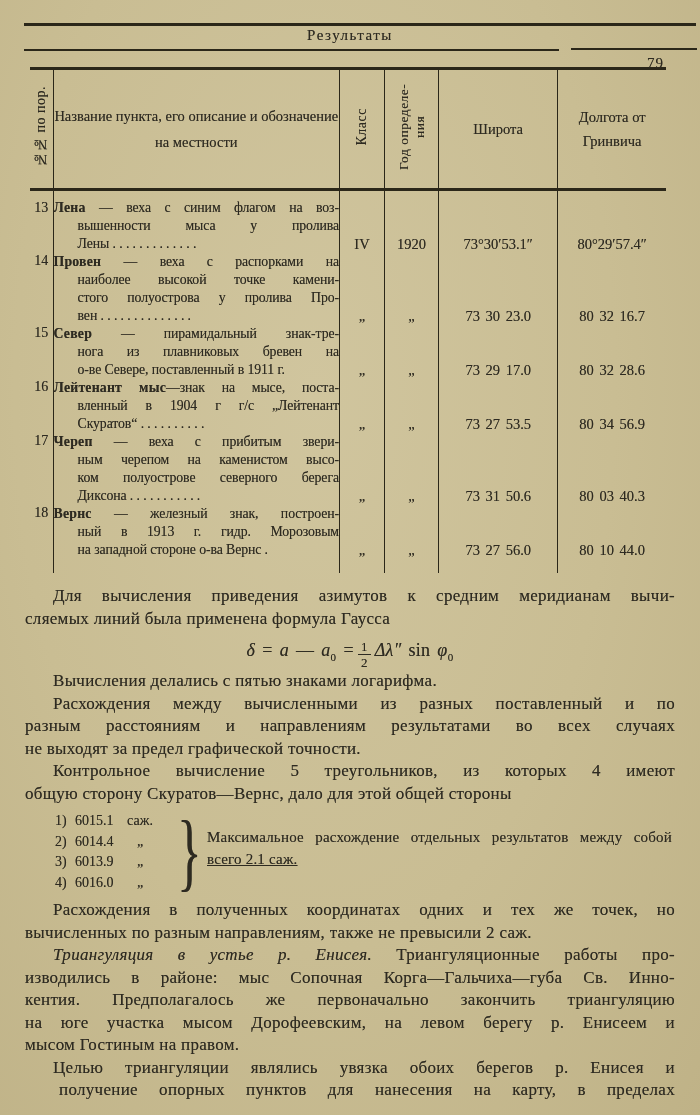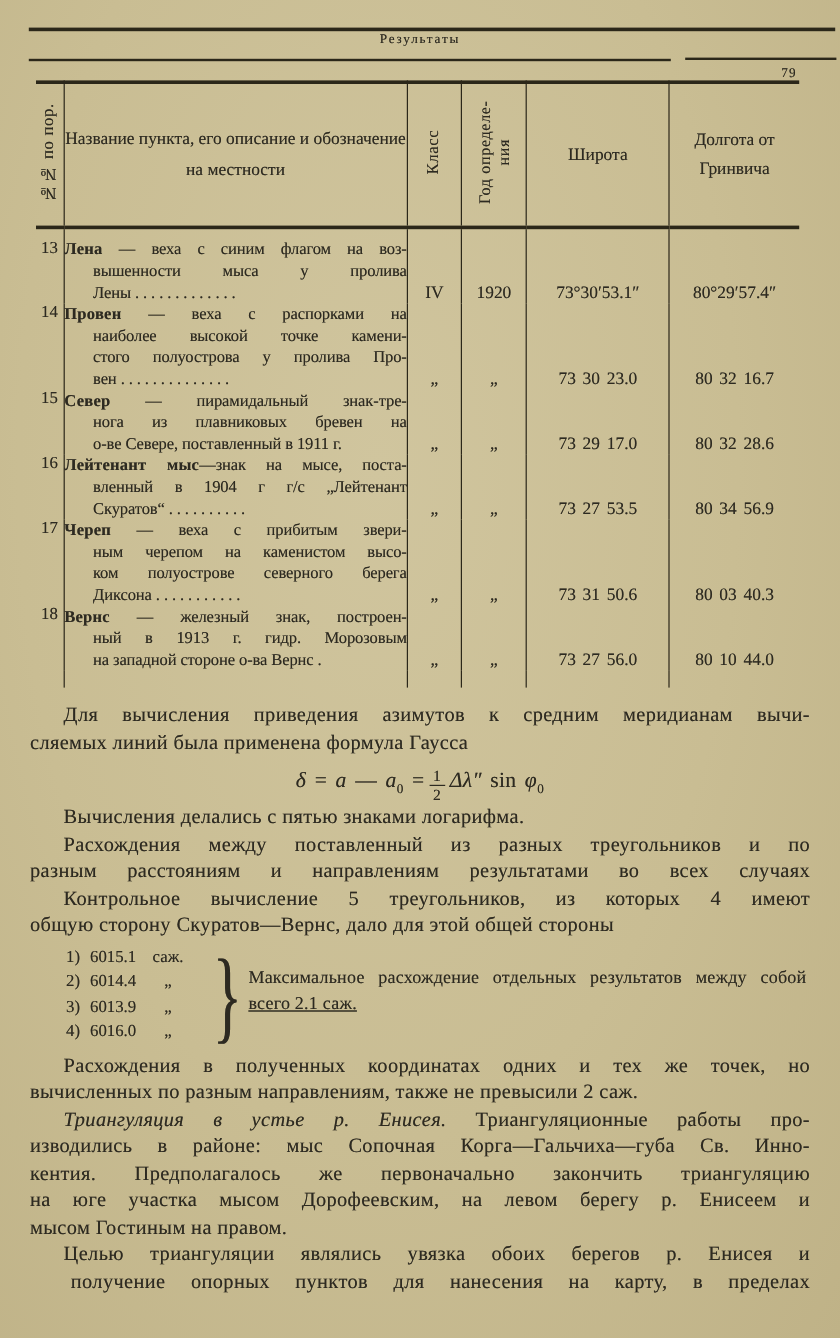--- a/index.html
+++ b/index.html
@@ -7,21 +7,21 @@
     position: relative;
     width: 700px; height: 1115px;
     background: radial-gradient(ellipse at 45% 35%, #d0c59e 0%, #c9bd93 55%, #bfb287 100%);
     color: #2d2a21;
     font-family: "Liberation Serif", "DejaVu Serif", serif;
     overflow: hidden;
     text-shadow: 0 0 .5px rgba(45,42,33,.55);
   }
   
   .rh-rule-top { height:3px; background:#2b2719; margin:23px 4px 0 24px; }
-  .rh-row { position:relative; height:21px; margin-top:1px; font-size:11px; }
+  .rh-row { position:relative; height:21px; margin-top:1px; font-size:15px; }
   .rh-title { display:block; text-align:center; letter-spacing:1.5px; }
   .rh-num { position:absolute; right:36px; top:0; letter-spacing:1px;margin-top:28px; }
   .rh-rule-bot { display:flex; margin:1px 3px 0 24px; }
   .rh-rule-bot .seg1 { width:535px; height:2px; background:#2b2719; }
   .rh-rule-bot .gap { width:12px; }
   .rh-rule-bot .seg2 { flex:1; height:2px; background:#2b2719; margin-top:-1px; }
   
   table.pts { border-collapse:collapse; table-layout:fixed; width:636px; margin:16px 0 0 30px; border-top:3px solid #2b2719; }
   table.pts th, table.pts td { padding:0; }
   table.pts col.c1{width:23px} table.pts col.c2{width:286px} table.pts col.c3{width:45px}
@@ -210,22 +210,23 @@
       </div>
 
     <div class="formula">
       <span class="it">δ</span><span class="sp"></span><span>=</span><span class="sp"></span><span class="it">a</span><span class="sp"></span><span>—</span><span class="sp"></span><span class="it">a</span><sub>0</sub><span class="sp"></span><span>=</span><span class="frac"><span class="fnum">1</span><span class="fden">2</span></span><span class="it">Δλ″</span><span class="sp"></span><span>sin</span><span class="sp"></span><span class="it">φ</span><sub>0</sub>
     </div>
 
     <div class="para">
         <div class="jline jlast">Вычисления делались с пятью знаками логарифма.</div>
       </div>
     <div class="para">
-        <div class="jline">Расхождения между поставленный из разных треугольников и по</div>
+        <div class="jline">Расхождения между вычисленными из разных поставленный и по</div>
         <div class="jline">разным расстояниям и направлениям результатами во всех случаях</div>
+        <div class="jline jlast">не выходят за предел графической точности.</div>
       </div>
     <div class="para">
         <div class="jline">Контрольное вычисление 5 треугольников, из которых 4 имеют</div>
         <div class="jline jlast">общую сторону Скуратов—Вернс, дало для этой общей стороны</div>
       </div>
   </div>
 
   <div class="list-block">
     <div class="lb-items">
       <div class="lb-item"><span class="lb-n">1)</span><span class="lb-v">6015.1</span><span class="lb-u">саж.</span></div>

